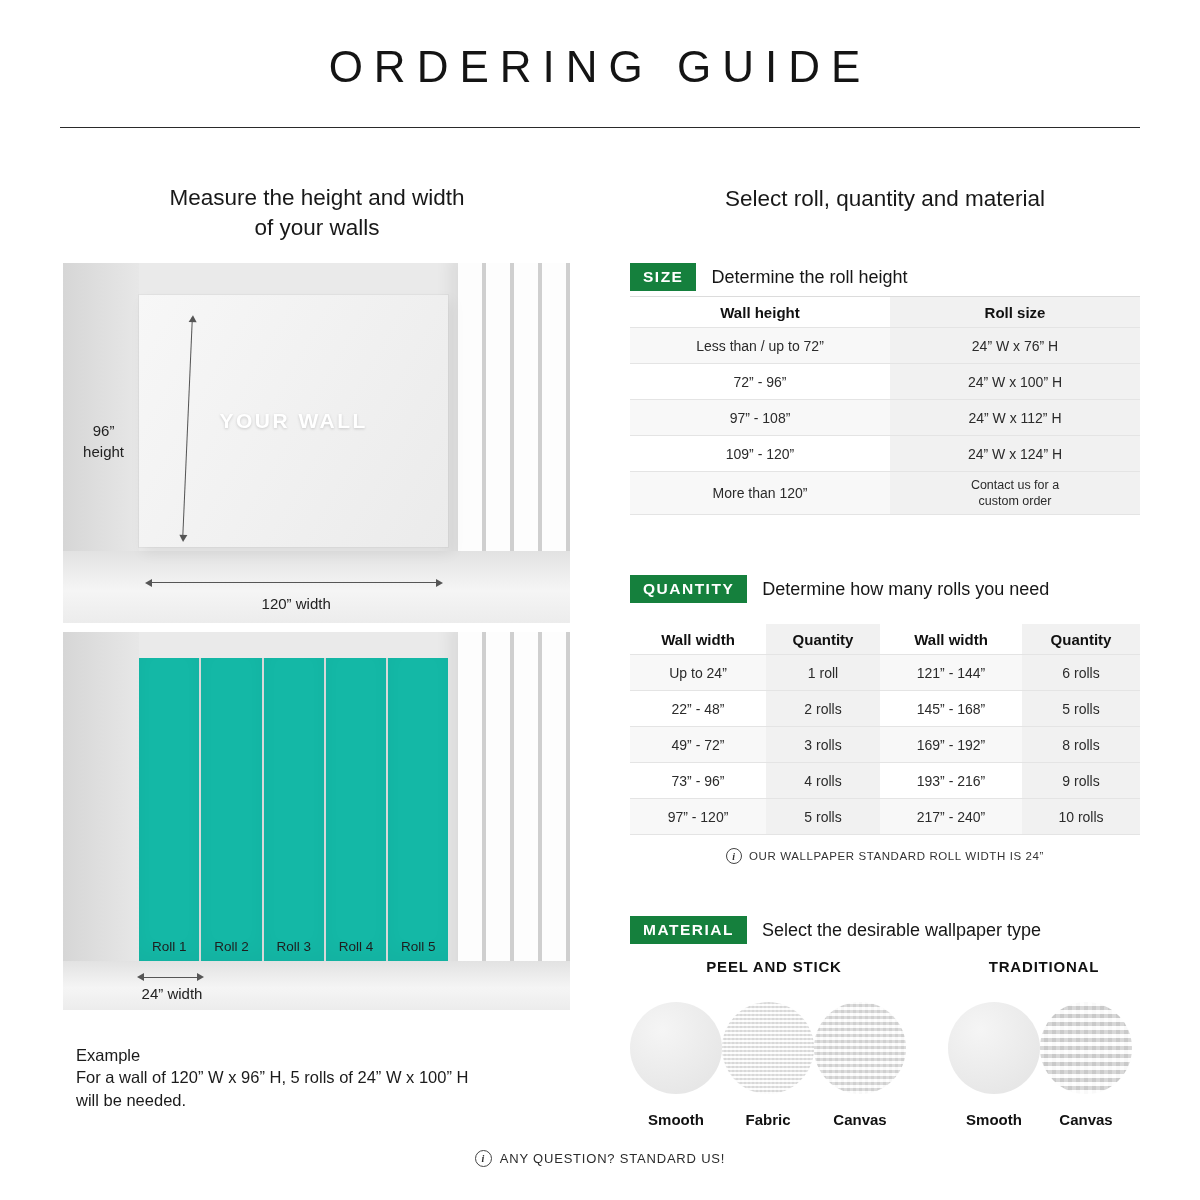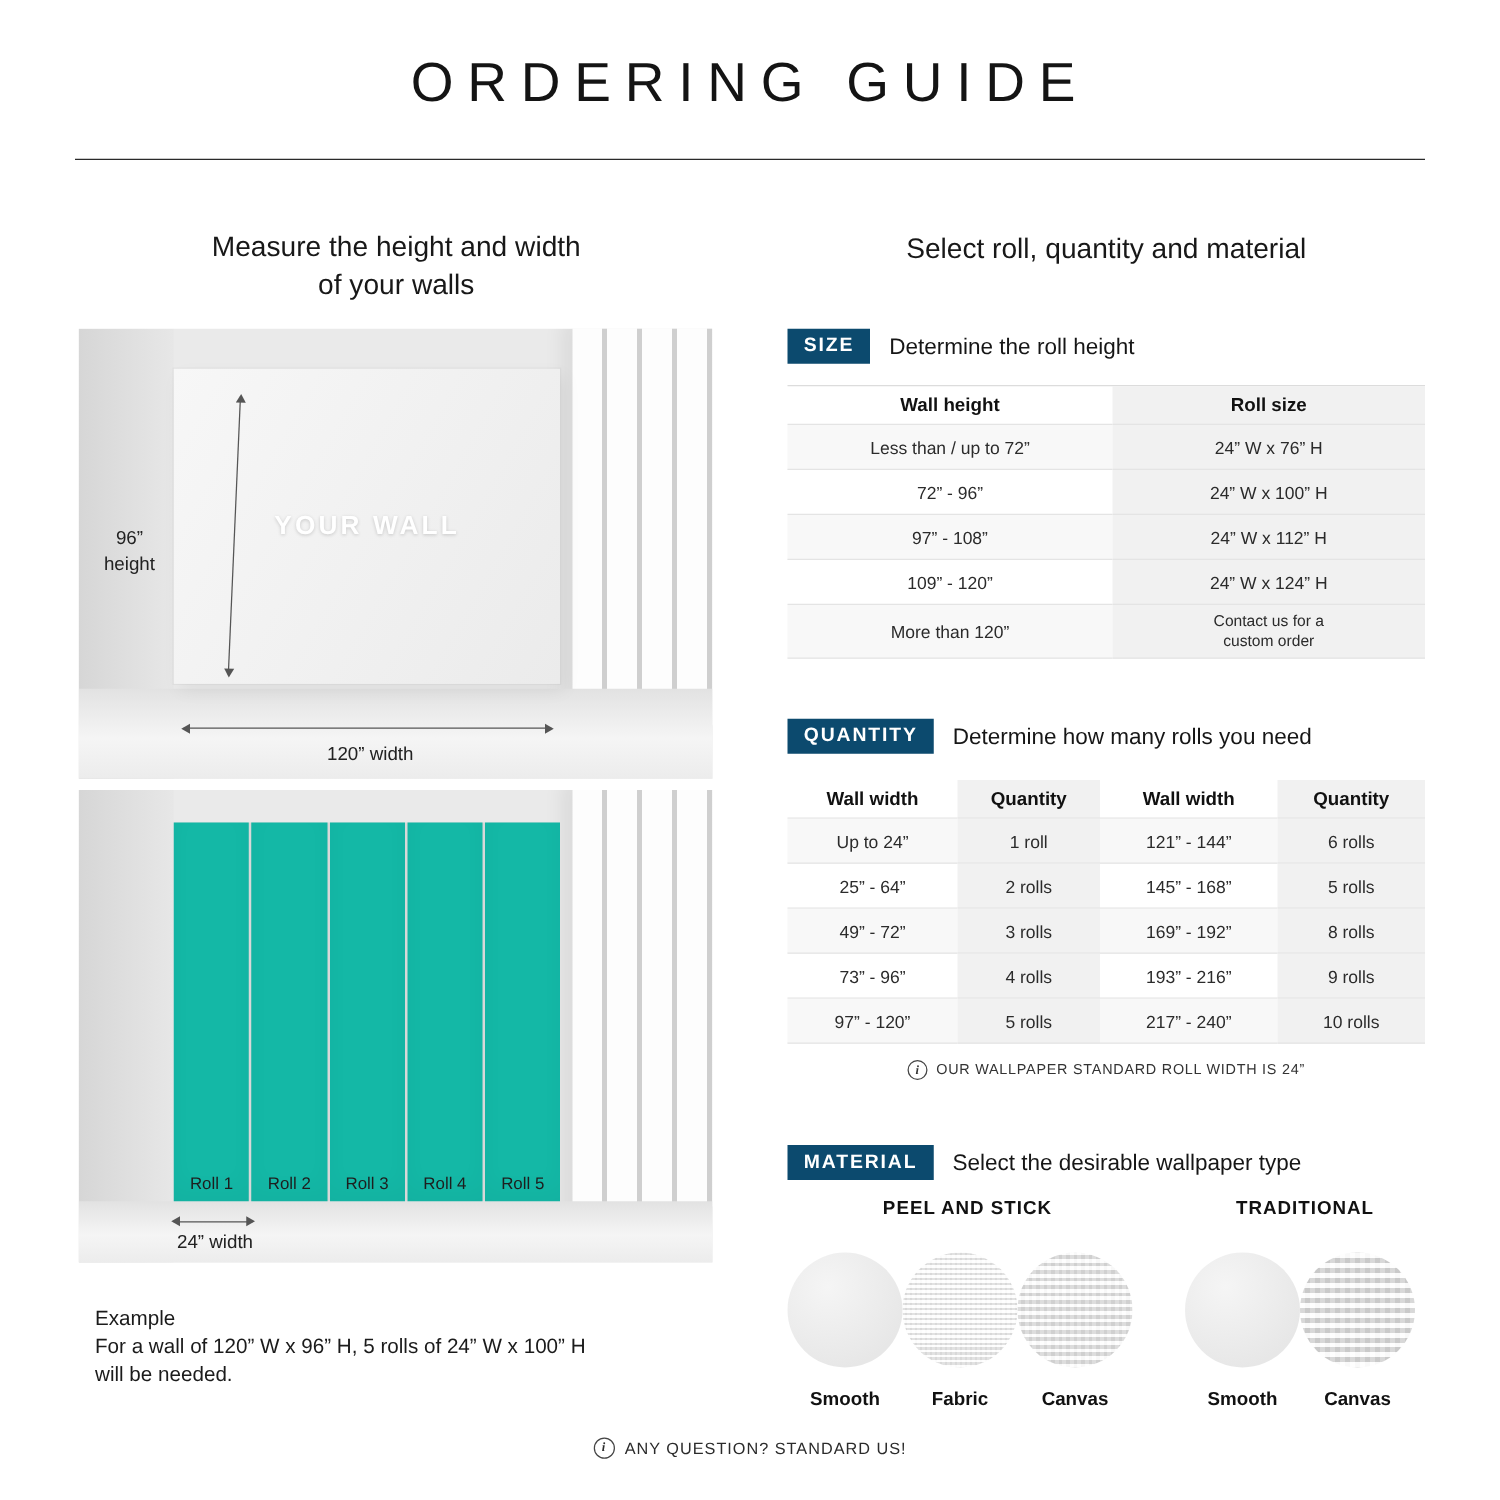--- a/index.html
+++ b/index.html
@@ -69,26 +69,26 @@
     font-size:13.5px; color:#1e1e1e; }
 
   
   .example { position:absolute; left:76px; top:1044px; width:445px;
     font-size:16.5px; line-height:1.35; color:#1b1b1b; }
   .example-text { white-space:pre-line; }
 
   
   .sec-head { position:absolute; left:630px; display:flex; align-items:center; gap:15px; }
   #size-head { top:263px; } #qty-head { top:575px; } #mat-head { top:916px; }
-  .badge { background:#0c4a6e; color:#fff; font-size:15.5px; font-weight:700;
+  .badge { background:#15803d; color:#fff; font-size:15.5px; font-weight:700;
     letter-spacing:1.5px; padding:5px 13px; }
   .sec-title { font-size:18px; color:#161616; }
 
   .grid-table { position:absolute; left:630px; width:510px; display:grid; }
-  #size-table { top:308px; grid-template-columns:260px 250px; border-top:1px solid #dcdcdc; }
+  #size-table { top:296px; grid-template-columns:260px 250px; border-top:1px solid #dcdcdc; }
   #qty-table  { top:624px; grid-template-columns:136px 114px 142px 118px; }
   .cell { display:flex; align-items:center; justify-content:center; text-align:center;
     border-bottom:1px solid #e4e4e4; min-height:35px; font-size:14px; color:#2b2b2b; }
   .cell.head { font-weight:700; font-size:15px; color:#111; min-height:30px; }
   .cell.val { background:#f1f1f1; }
   .cell.shade { background:#f8f8f8; }
   .cell.small { font-size:12.5px; line-height:1.3; white-space:pre-line; min-height:42px; }
 
   .qty-note { position:absolute; left:630px; top:848px; width:510px; display:flex;
     align-items:center; justify-content:center; gap:7px; font-size:11.5px;
@@ -210,21 +210,21 @@
   <div class="cell head">Wall width</div>
   <div class="cell head val">Quantity</div>
   <div class="cell head">Wall width</div>
   <div class="cell head val">Quantity</div>
 
   <div class="cell shade">Up to 24”</div>
   <div class="cell val">1 roll</div>
   <div class="cell shade">121” - 144”</div>
   <div class="cell val">6 rolls</div>
 
-  <div class="cell">25” - 64”</div>
+  <div class="cell">22” - 48”</div>
   <div class="cell val">2 rolls</div>
   <div class="cell">145” - 168”</div>
   <div class="cell val">5 rolls</div>
 
   <div class="cell shade">49” - 72”</div>
   <div class="cell val">3 rolls</div>
   <div class="cell shade">169” - 192”</div>
   <div class="cell val">8 rolls</div>
 
   <div class="cell">73” - 96”</div>

